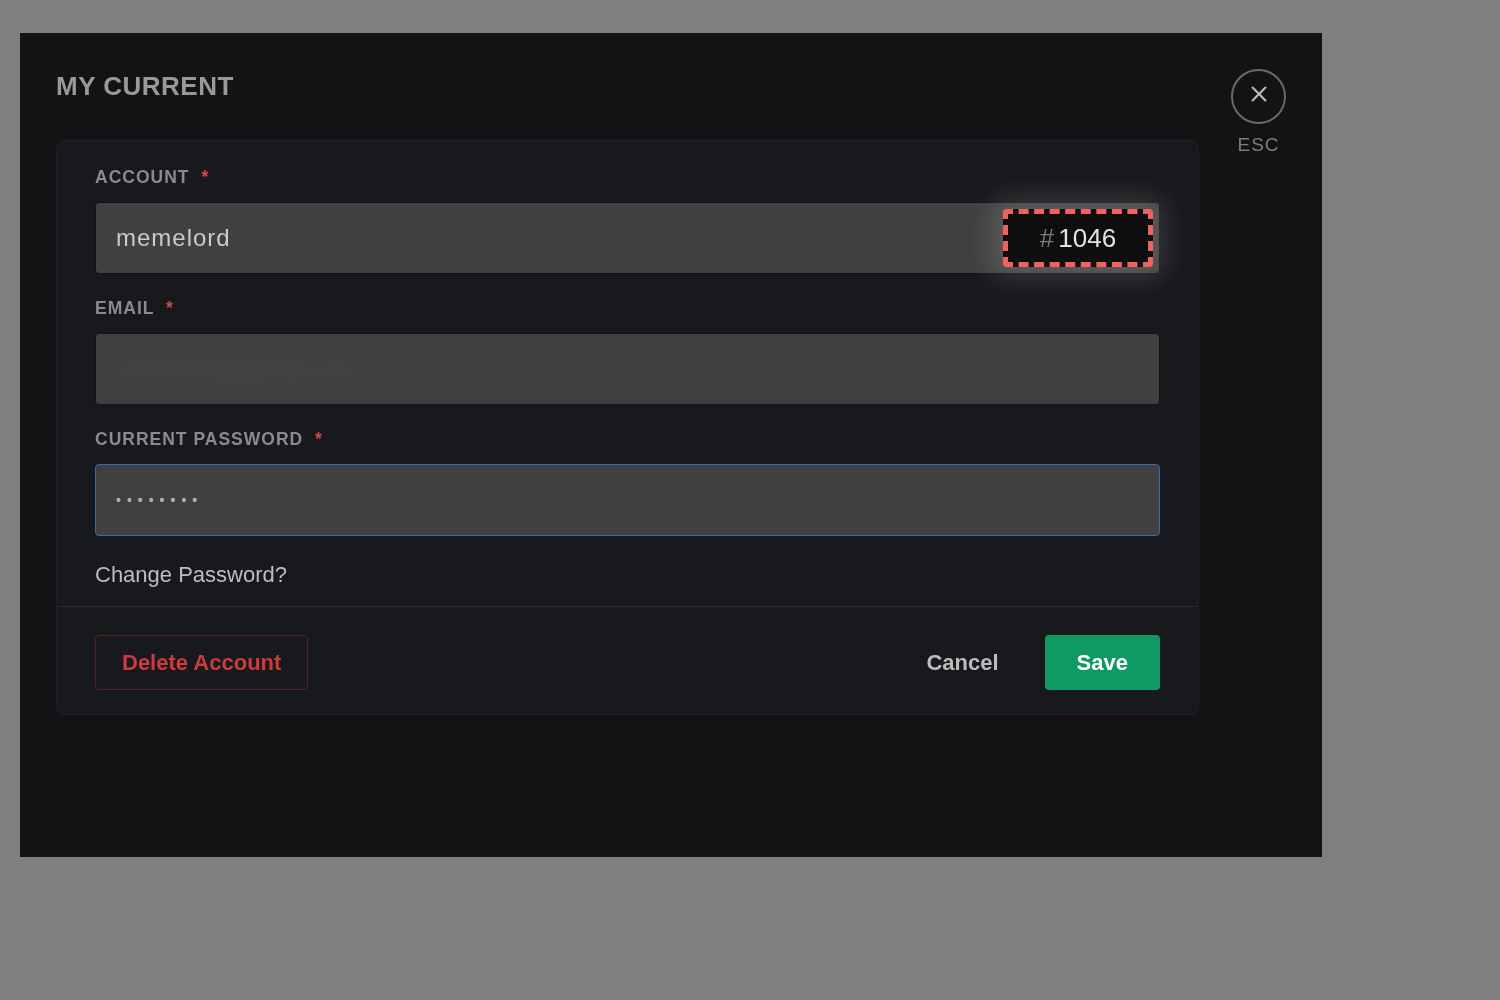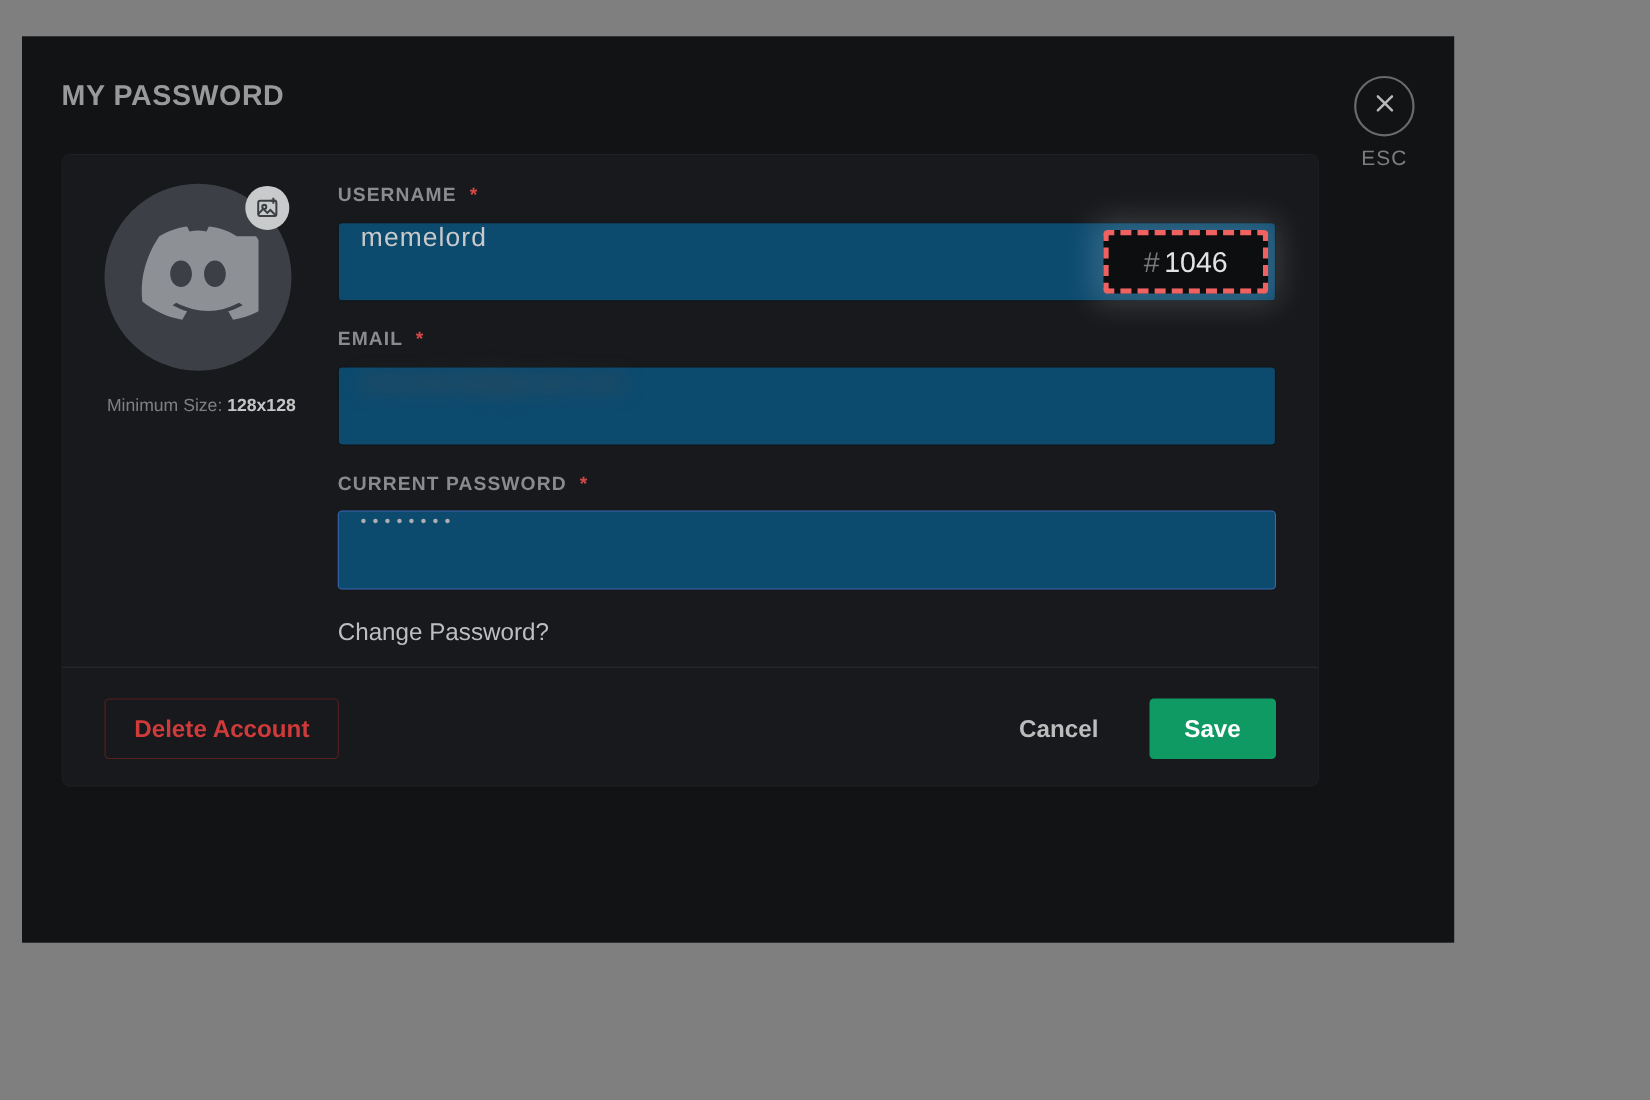--- a/index.html
+++ b/index.html
@@ -111,26 +111,26 @@
     color: #8a8b8d;
     font-size: 17.5px;
     font-weight: 800;
     letter-spacing: 1px;
     margin-bottom: 14px;
   }
   .req { color: #d24a4a; margin-left: 6px; }
 
   .input-box {
     position: relative;
-    background: #0c4a6e;
+    background: #404040;
     border: 1px solid #111315;
     border-radius: 4px;
     height: 72px;
     display: flex;
-    align-items: flex-start;
+    align-items: center;
     padding: 0 20px;
     color: #c9cacb;
     font-size: 24px;
   }
   .input-box.focused {
     border: 1px solid #3b66b3;
   }
   .input-box input {
     background: transparent;
     border: none;
@@ -215,65 +215,44 @@
     color: #fff;
     padding: 0 32px;
   }
 </style>
 </head>
 <body>
 
 <div class="window">
 
   <div class="header-row">
-    <h1 class="page-title">MY PASSWORD</h1>
+    <h1 class="page-title">MY CURRENT</h1>
   </div>
 
   <div class="close-region">
     <div class="close-circle">
       <span>
         <svg viewBox="0 0 24 24" width="22" height="22" fill="none" stroke="#b9b9ba" stroke-width="2.4" stroke-linecap="round">
           <line x1="5" y1="5" x2="19" y2="19"></line>
             <line x1="19" y1="5" x2="5" y2="19"></line>
         </svg>
       </span>
     </div>
     <div class="esc-label">ESC</div>
   </div>
 
   <div class="panel">
     <div class="panel-body">
 
-      <div class="avatar-col">
-        <div class="avatar">
-          <span>
-            <svg viewBox="0 0 100 80">
-              <path fill="#8d9196" d="M82 8c-6-4-14-7-23-8l-2 4c-5-1-9-1-14 0l-2-4C33 1 25 4 18 8 6 26 2 44 4 62c10 8 21 13 33 15l4-7c-4-1-8-3-12-5l3-2c18 9 35 9 52 0l3 2c-4 2-8 4-12 5l4 7c12-2 23-7 33-15 2-18-2-36-14-54zM36 50c-5 0-9-5-9-11s4-11 9-11 9 5 9 11-4 11-9 11zm28 0c-5 0-9-5-9-11s4-11 9-11 9 5 9 11-4 11-9 11z"></path>
-            </svg>
-          </span>
-          <div class="upload-badge">
-            <svg viewBox="0 0 24 24" fill="none" stroke="#3c3f43" stroke-width="2">
-              <rect x="3" y="5" width="18" height="15" rx="2"></rect>
-              <circle cx="9" cy="11" r="2"></circle>
-              <path d="M3 18l5-5 4 4 3-3 6 6"></path>
-              <line x1="18" y1="2" x2="18" y2="8"></line>
-                <line x1="15" y1="5" x2="21" y2="5"></line>
-            </svg>
-          </div>
-        </div>
-        <div class="min-size">
-          <span>Minimum Size: </span><b>128x128</b>
-        </div>
-      </div>
 
       <div class="form-col">
 
         <div class="field">
           <div class="field-label">
-            <span>USERNAME</span>
+            <span>ACCOUNT</span>
             <span class="req">*</span>
           </div>
           <div class="input-box">
             <input type="text" value="memelord" style="">
             <div class="discrim-highlight">
               <span class="hash">#</span>
               <span class="digits">1046</span>
             </div>
           </div>
         </div>

